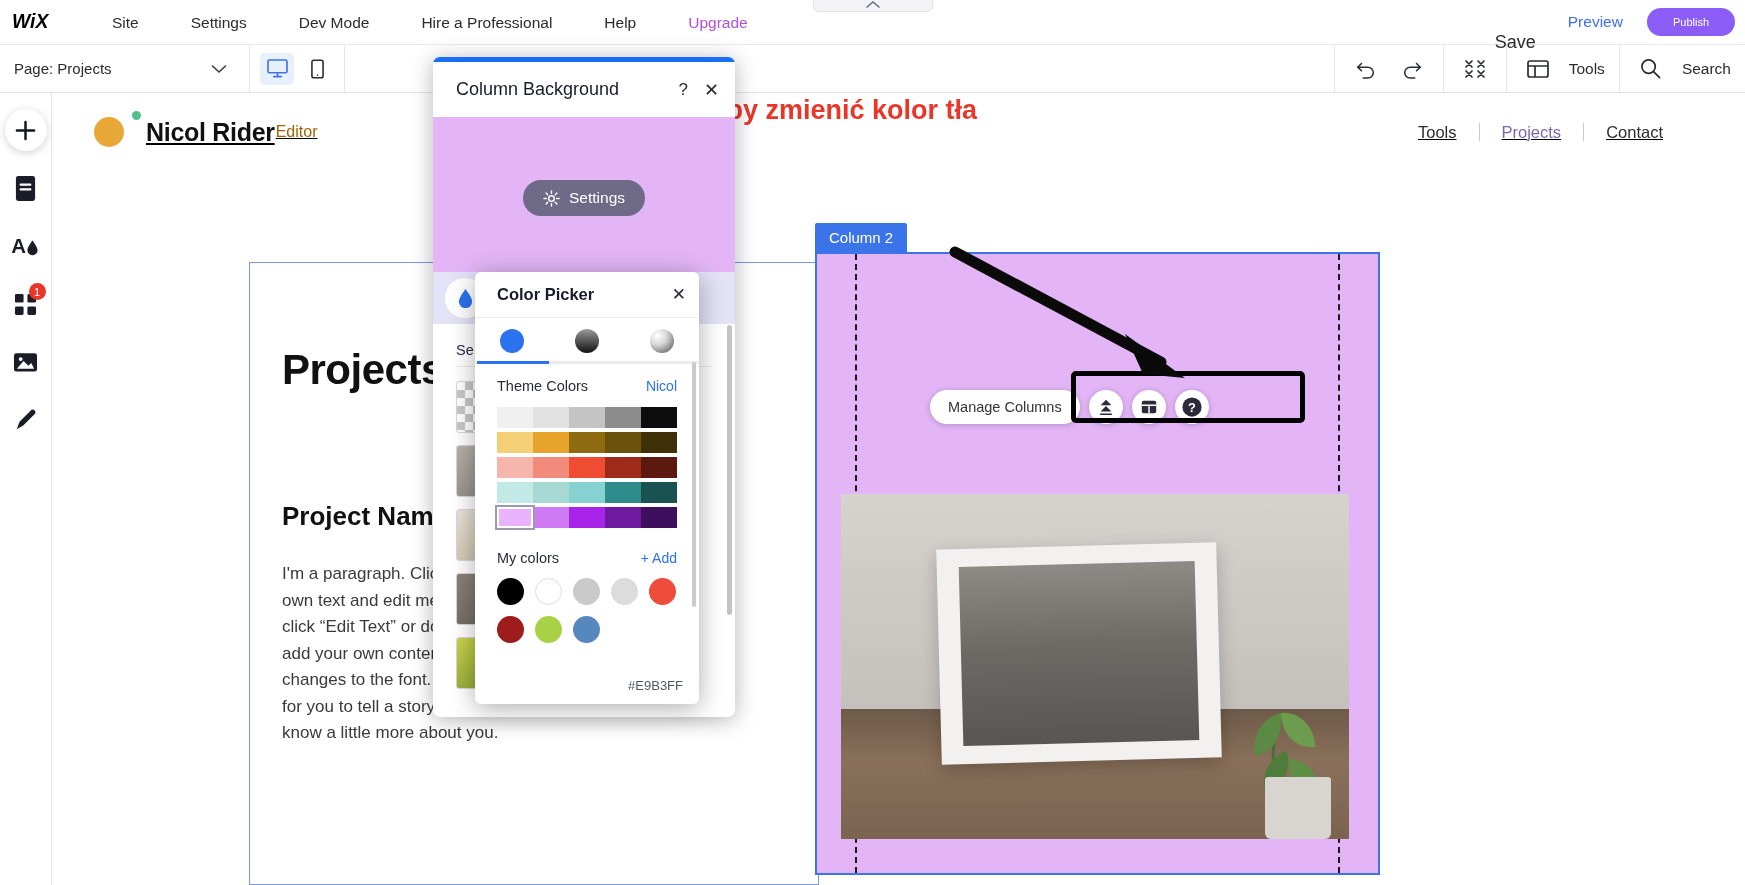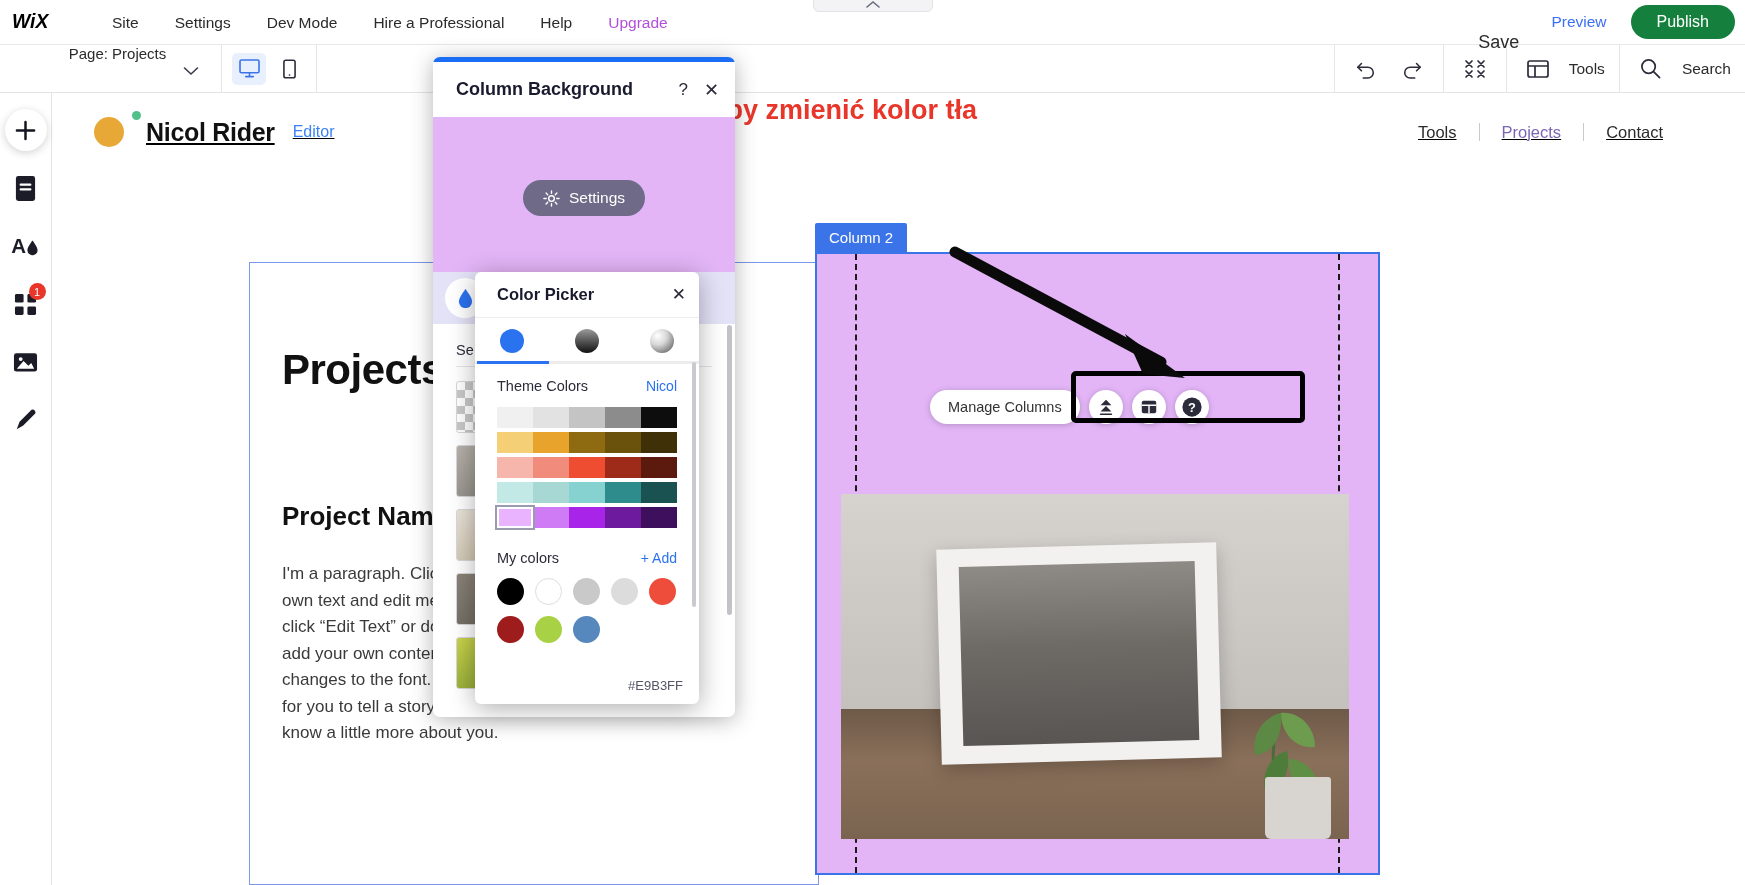--- a/index.html
+++ b/index.html
@@ -17,56 +17,55 @@
     position: absolute; top: 0; left: 0; width: 1745px; height: 45px;
     background: #ffffff;
     display: flex; align-items: center;
     border-bottom: 1px solid #e8e8e8;
     z-index: 40;
   }
   .wix-logo {
     margin-left: 10px; width: 62px; height: 30px;
     display: flex; align-items: center; justify-content: center;
   }
-  .topnav { display: flex; align-items: center; margin-left: 22px; gap: 0; }
+  .topnav { display: flex; align-items: center; margin-left: 22px; gap: 16px; }
   .topnav-item {
     font-size: 15.5px; color: #2b2b2b; padding: 0 18px;
     cursor: pointer; line-height: 45px; white-space: nowrap;
   }
   .topnav-item.upgrade { color: #b14fd8; }
   .topbar-right {
     margin-left: auto; display: flex; align-items: center;
     gap: 0; padding-right: 10px;
   }
   .tb-save { font-size: 18px; color: #2b2b2b; padding: 0 16px; cursor: pointer; margin-top: 40px; }
   .tb-preview { font-size: 15.5px; color: #3b6ff5; padding: 0 16px; cursor: pointer; }
   .tb-publish {
-    background: #15803d; color: #fff; font-size: 16px;
+    background: #8b5cf6; color: #fff; font-size: 11px;
     border: none; border-radius: 18px; padding: 8px 26px;
     cursor: pointer; margin-left: 8px;
   }
   .topbar-tab {
     position: absolute; top: -16px; left: 50%; transform: translateX(-50%);
     width: 120px; height: 28px; background: #f3f3f5;
     border-radius: 6px; border: 1px solid #e2e2e5;
     display: flex; align-items: flex-end; justify-content: center;
     padding-bottom: 2px; color: #5a5a6e; font-size: 11px;
   }
 
   
   .secondbar {
     position: absolute; top: 45px; left: 0; width: 1745px; height: 48px;
     background: #ffffff; border-bottom: 1px solid #e3e3e6;
     display: flex; align-items: center; z-index: 38;
   }
   .page-selector {
-    display: flex; align-items: center; width: 222px; height: 48px;
+    display: flex; align-items: center; width: 250px; height: 48px;
     padding-left: 14px; cursor: pointer;
     border-right: 1px solid #e6e6e9;
-    flex-direction: column;
   }
   .page-selector .lbl { font-size: 15px; color: #2b2b2b; }
   .page-selector .chev { margin-left: auto; margin-right: 22px; }
   .device-group {
     display: flex; align-items: center; height: 48px;
     padding: 0 10px; gap: 6px;
     border-right: 1px solid #e6e6e9;
   }
   .dev-btn {
     width: 34px; height: 32px; border-radius: 5px;
@@ -128,21 +127,21 @@
     margin-left: 42px; position: relative;
   }
   .avatar-online {
     position: absolute; width: 9px; height: 9px; border-radius: 50%;
     background: #52c08a; right: -17px; top: -6px;
   }
   .brand-name {
     margin-left: 22px; font-size: 25px; font-weight: bold; color: #111;
     letter-spacing: -.3px;
   }
-  .brand-sub { margin-left: 18px; font-size: 16px; color: #3b82f6; }
+  .brand-sub { margin-left: 1px; font-size: 16px; color: #a16207; }
   .site-nav {
     margin-left: auto; display: flex; align-items: center;
     gap: 0; margin-right: 60px; font-size: 16.5px;
   }
   .site-nav a { color: #2b2b2b; text-decoration: none; padding: 0 22px; cursor: pointer; }
   .site-nav a.active { color: #7a66b5; }
   .site-nav .sep { width: 1px; height: 18px; background: #c9c9cf; }
 
   .site-body {
     position: absolute; top: 78px; left: 0; width: 1693px; height: 714px;
@@ -251,21 +250,21 @@
     width: 302px; height: 660px;
     background: #fff; border-radius: 7px;
     box-shadow: 0 3px 22px rgba(0,0,0,.30);
     z-index: 50; overflow: hidden;
   }
   .colbg-accent { height: 5px; background: #1a6ef5; }
   .colbg-head {
     height: 55px; display: flex; align-items: center;
     padding: 0 16px 0 23px; background: #fff;
   }
-  .colbg-title { font-size: 18px; font-weight: bold; color: #1a1a2e; }
+  .colbg-title { font-size: 18px; font-weight: normal; color: #1a1a2e; }
   .colbg-head-icons { margin-left: auto; display: flex; align-items: center; gap: 16px; }
   .colbg-help { font-size: 17px; color: #2b2b3a; cursor: pointer; }
   .colbg-close { font-size: 18px; color: #2b2b3a; cursor: pointer; }
   .colbg-preview {
     height: 155px; background: #e3b5f7; position: relative;
   }
   .settings-btn {
     position: absolute; left: 50%; top: 63px; transform: translateX(-50%);
     background: #6e6a87; color: #fff; border-radius: 18px;
     height: 36px; padding: 0 20px; display: flex; align-items: center;

